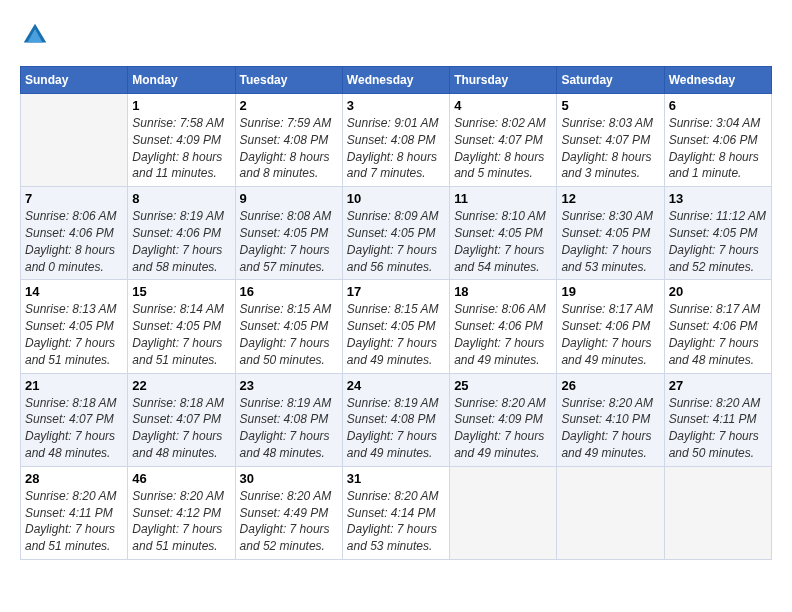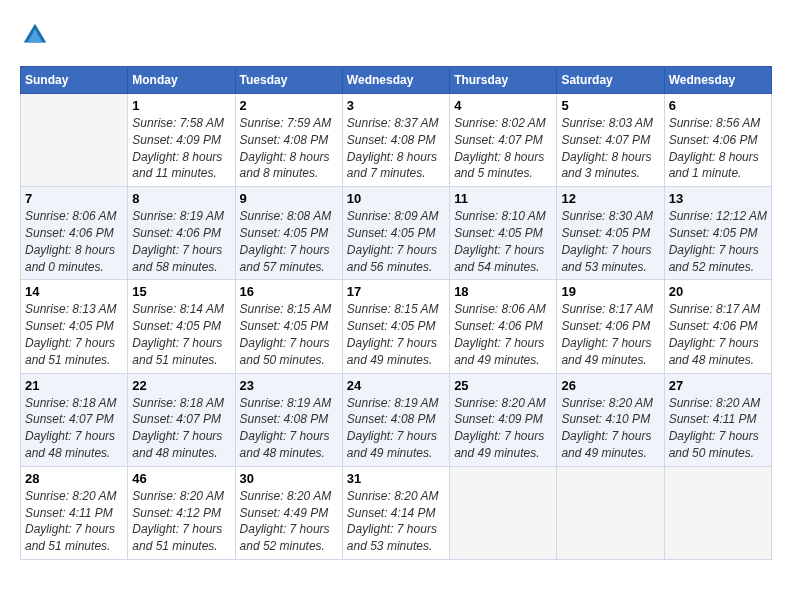--- a/index.html
+++ b/index.html
@@ -140,21 +140,21 @@
         <span class="day-number">2</span>
         <div class="day-info">
           <span>Sunrise: 7:59 AM</span><br>
           <span>Sunset: 4:08 PM</span><br>
           <span>Daylight: 8 hours and 8 minutes.</span>
         </div>
       </td>
         <td>
         <span class="day-number">3</span>
         <div class="day-info">
-          <span>Sunrise: 8:37 AM</span><br>
+          <span>Sunrise: 9:01 AM</span><br>
           <span>Sunset: 4:08 PM</span><br>
           <span>Daylight: 8 hours and 7 minutes.</span>
         </div>
       </td>
         <td>
         <span class="day-number">4</span>
         <div class="day-info">
           <span>Sunrise: 8:02 AM</span><br>
           <span>Sunset: 4:07 PM</span><br>
           <span>Daylight: 8 hours and 5 minutes.</span>
@@ -164,21 +164,21 @@
         <span class="day-number">5</span>
         <div class="day-info">
           <span>Sunrise: 8:03 AM</span><br>
           <span>Sunset: 4:07 PM</span><br>
           <span>Daylight: 8 hours and 3 minutes.</span>
         </div>
       </td>
         <td>
         <span class="day-number">6</span>
         <div class="day-info">
-          <span>Sunrise: 8:56 AM</span><br>
+          <span>Sunrise: 3:04 AM</span><br>
           <span>Sunset: 4:06 PM</span><br>
           <span>Daylight: 8 hours and 1 minute.</span>
         </div>
       </td>
       </tr>
       <tr>
         <td>
         <span class="day-number">7</span>
         <div class="day-info">
           <span>Sunrise: 8:06 AM</span><br>
@@ -222,21 +222,21 @@
         <span class="day-number">12</span>
         <div class="day-info">
           <span>Sunrise: 8:30 AM</span><br>
           <span>Sunset: 4:05 PM</span><br>
           <span>Daylight: 7 hours and 53 minutes.</span>
         </div>
       </td>
         <td>
         <span class="day-number">13</span>
         <div class="day-info">
-          <span>Sunrise: 12:12 AM</span><br>
+          <span>Sunrise: 11:12 AM</span><br>
           <span>Sunset: 4:05 PM</span><br>
           <span>Daylight: 7 hours and 52 minutes.</span>
         </div>
       </td>
       </tr>
       <tr>
         <td>
         <span class="day-number">14</span>
         <div class="day-info">
           <span>Sunrise: 8:13 AM</span><br>

